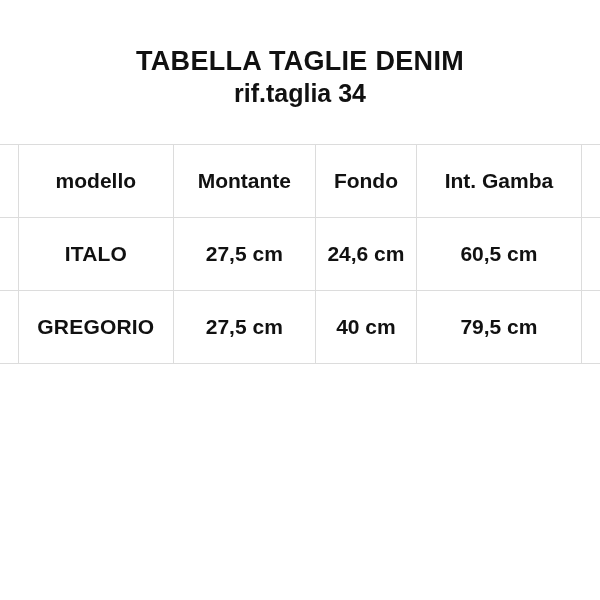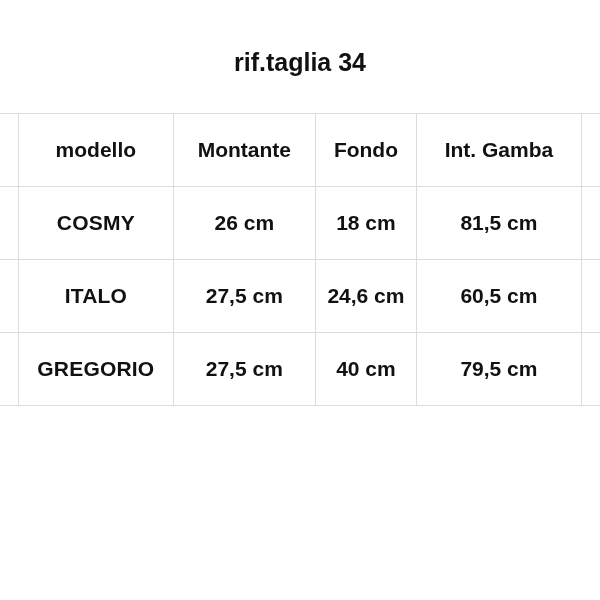--- a/index.html
+++ b/index.html
@@ -86,20 +86,21 @@
   .empty-cell {
     border-top: 1px solid #dcdcdc;
     border-bottom: 1px solid #dcdcdc;
   }
 </style>
 </head>
 <body>
 
 <div class="page">
 
+  <div class="title">TABELLA TAGLIE DENIM</div>
   <div class="subtitle">rif.taglia 34</div>
 
   <div class="table-wrap">
     <table class="sizes">
       <colgroup>
         <col class="col-edge">
         <col class="col-model">
         <col class="col-a">
         <col class="col-b">
         <col class="col-c">
@@ -108,28 +109,20 @@
       <tbody>
         <tr>
           <td class="empty-cell"></td>
           <td class="head-cell head-model">modello</td>
           <td class="head-cell">Montante</td>
           <td class="head-cell">Fondo</td>
           <td class="head-cell">Int. Gamba</td>
           <td class="empty-cell"></td>
         </tr>
 
-        <tr>
-          <td class="empty-cell"></td>
-          <td class="model-cell">COSMY</td>
-          <td>26 cm</td>
-          <td>18 cm</td>
-          <td>81,5 cm</td>
-          <td class="empty-cell"></td>
-        </tr>
 
         <tr>
           <td class="empty-cell"></td>
           <td class="model-cell">ITALO</td>
           <td>27,5 cm</td>
           <td>24,6 cm</td>
           <td>60,5 cm</td>
           <td class="empty-cell"></td>
         </tr>
 

